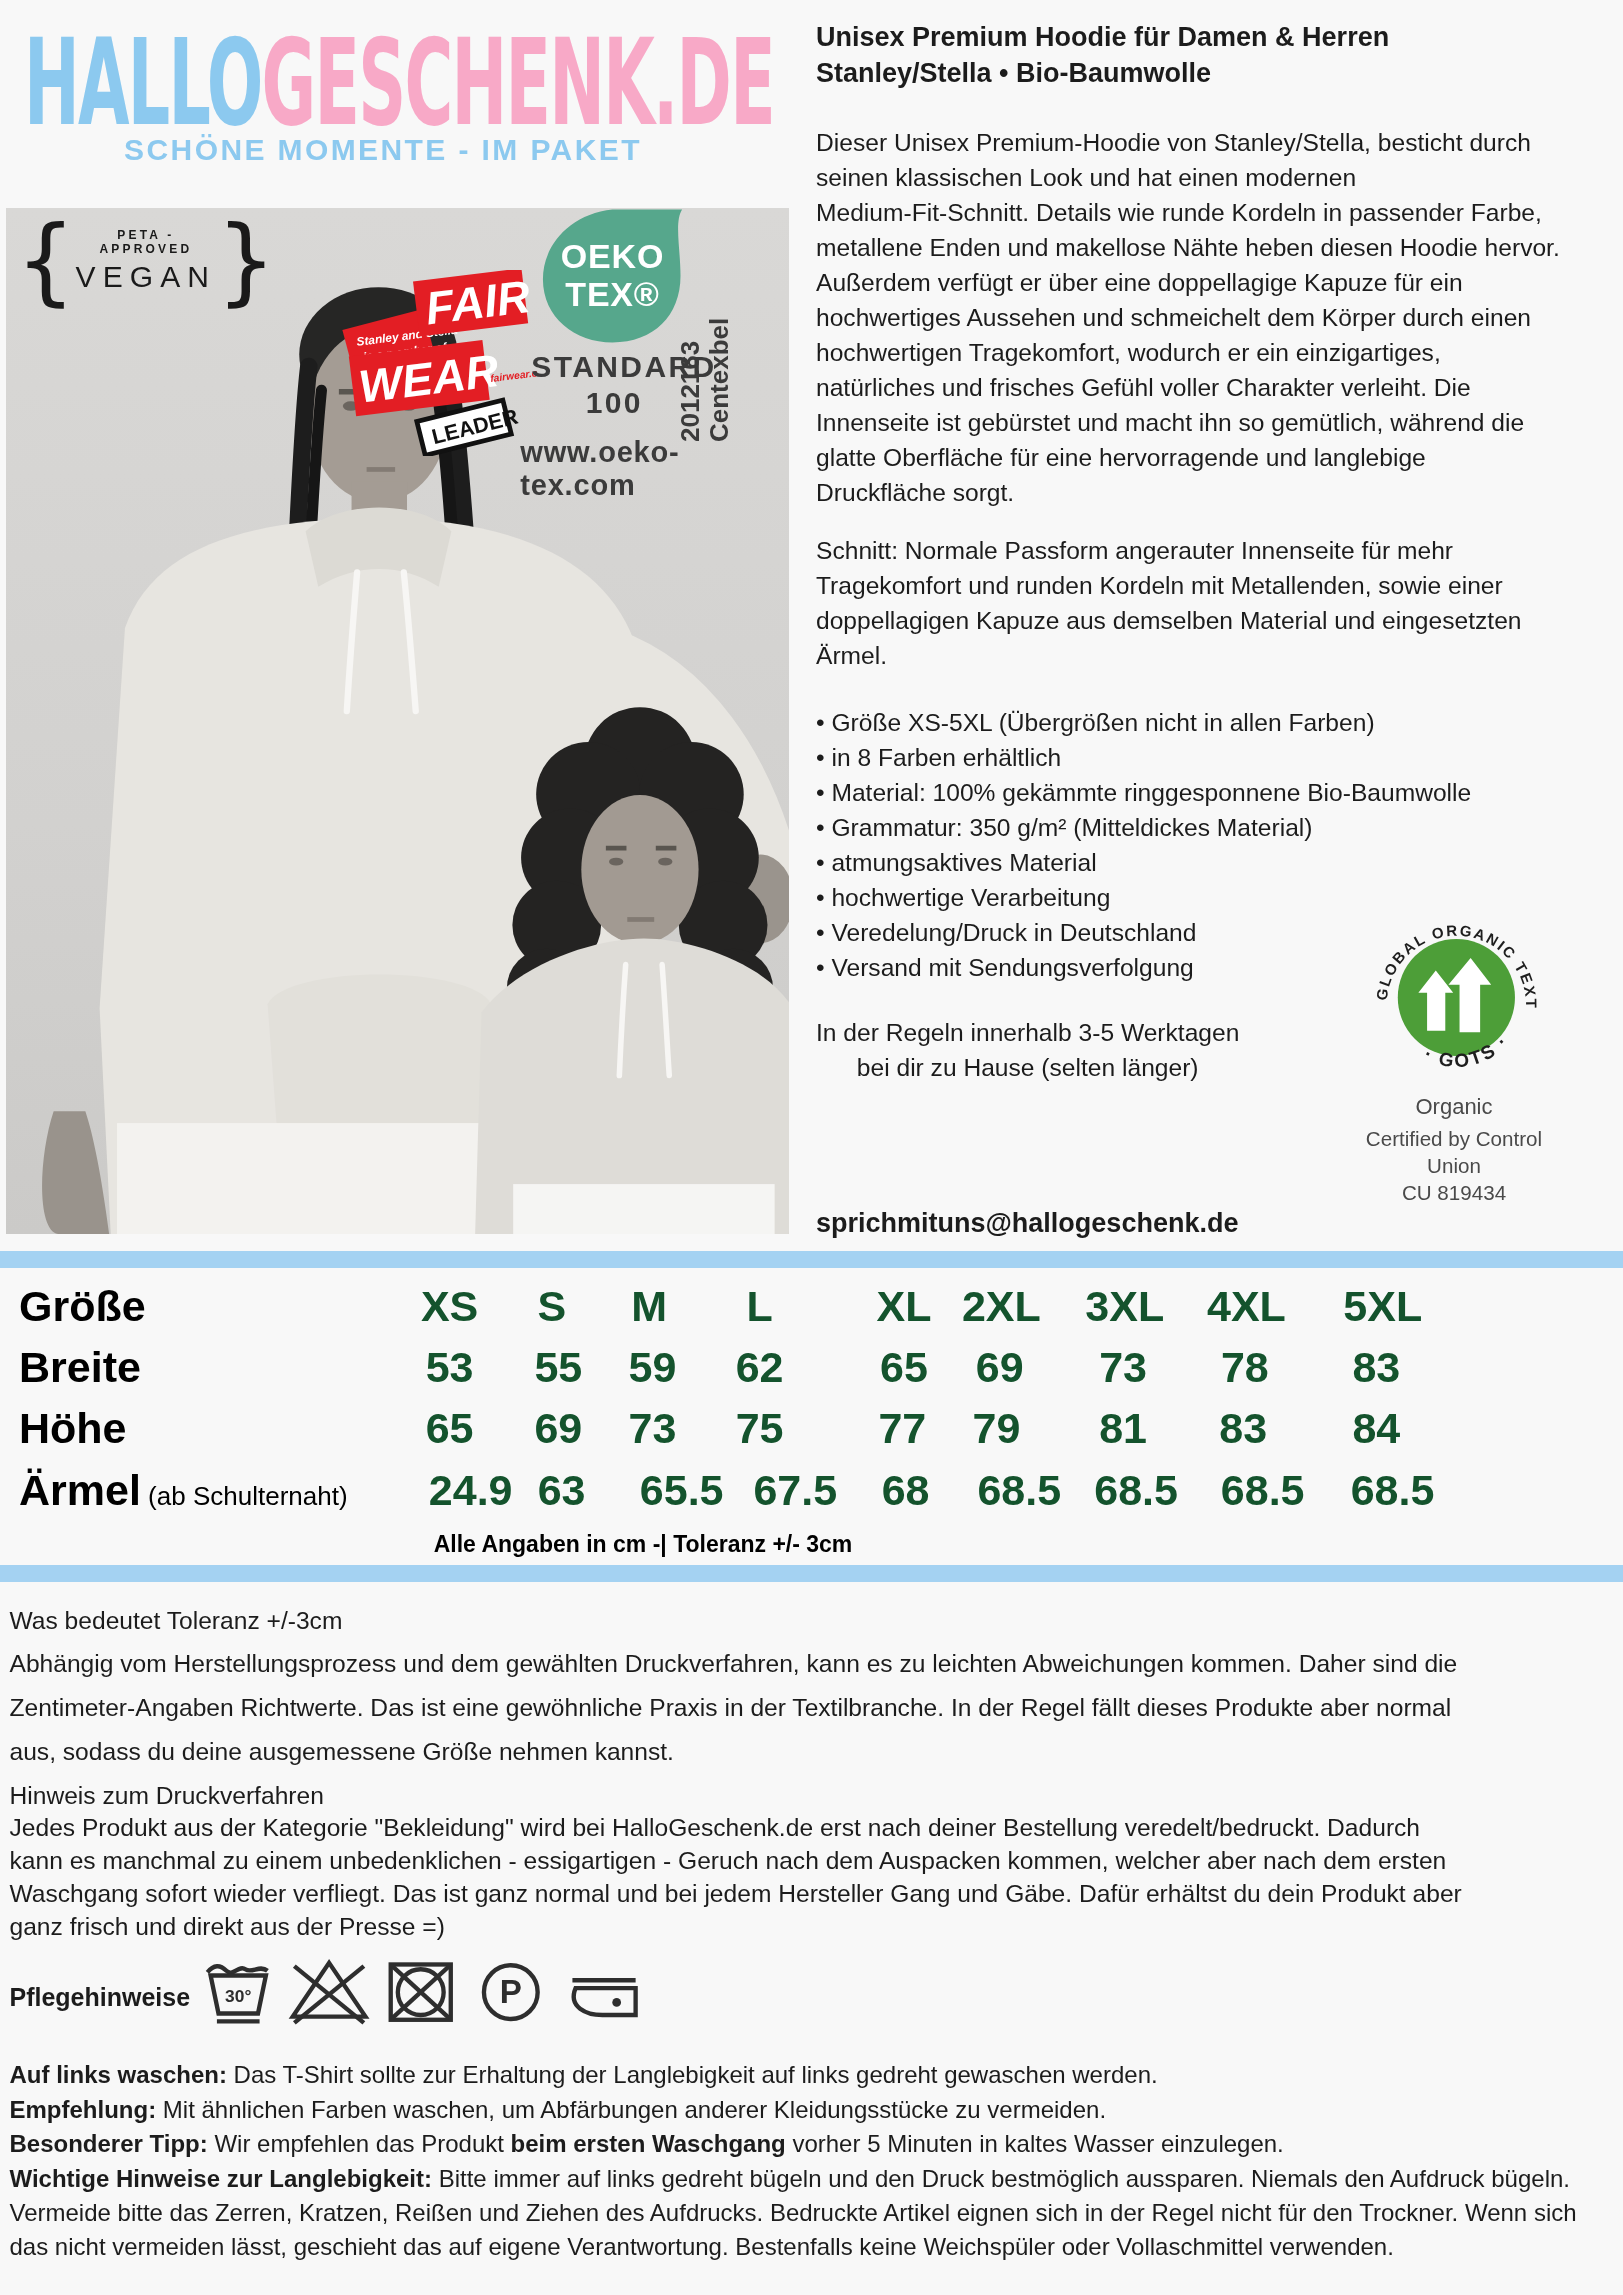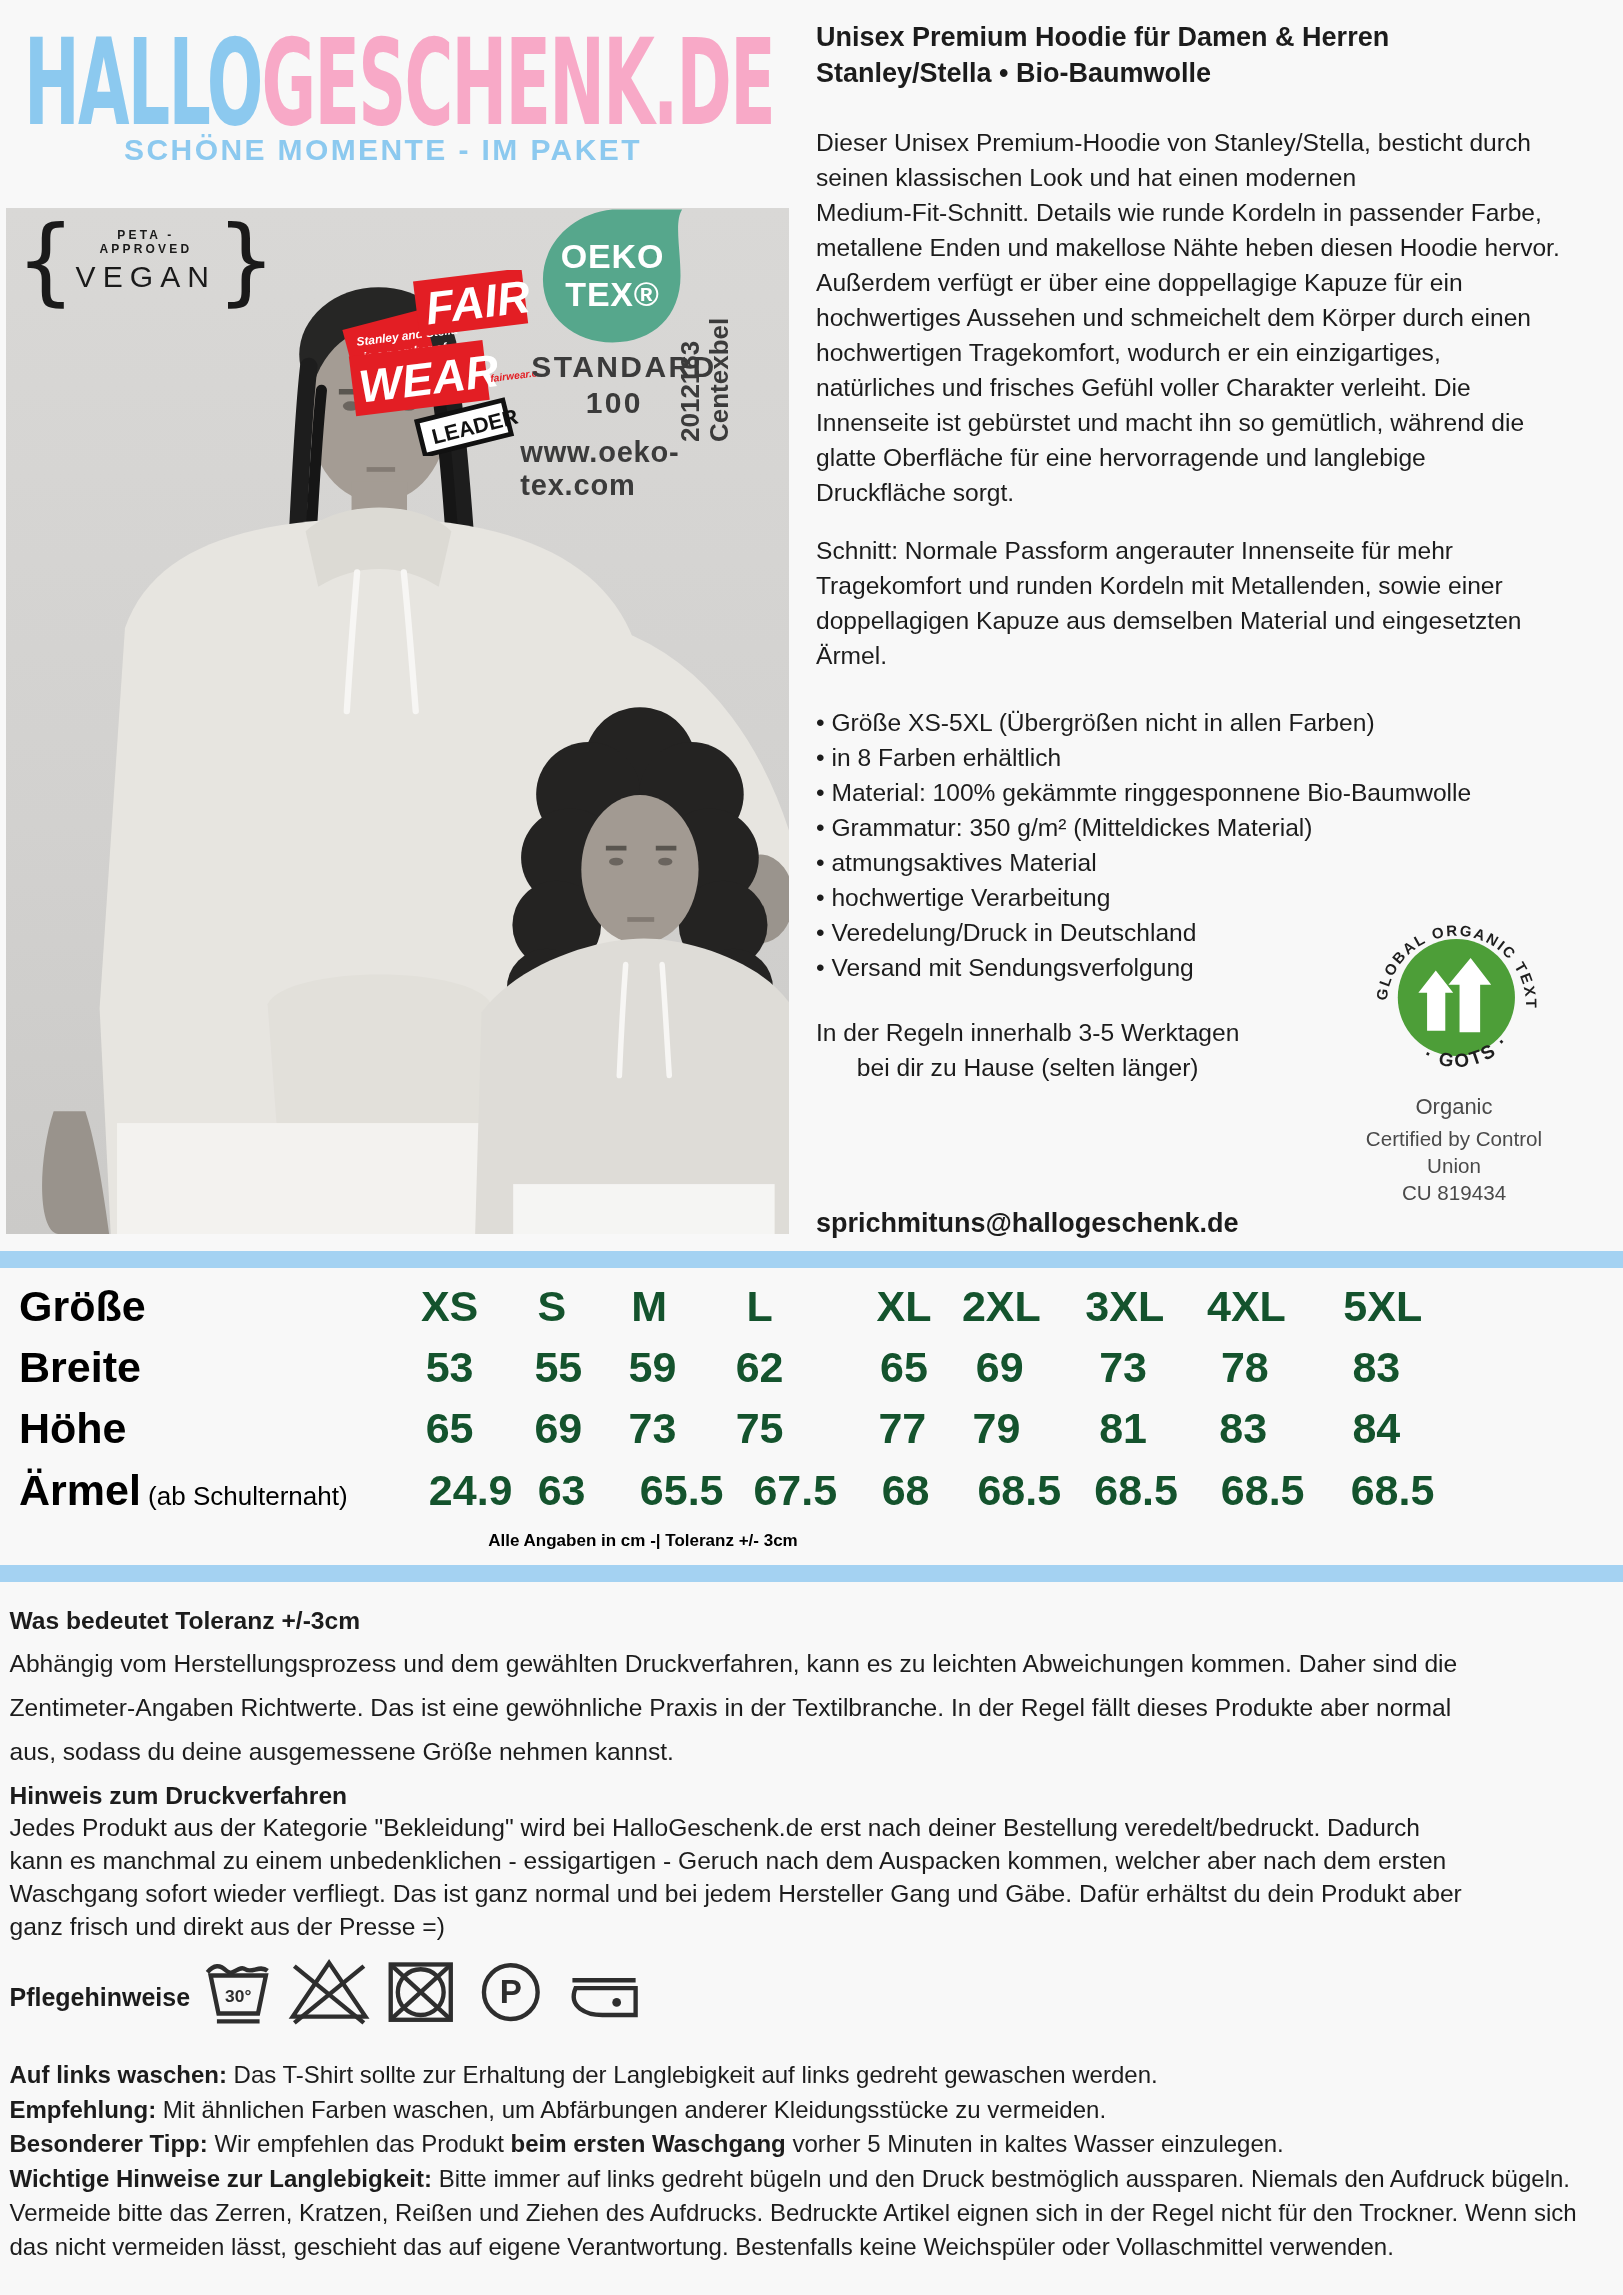--- a/index.html
+++ b/index.html
@@ -51,24 +51,24 @@
   
   .bar{position:absolute;left:0;width:1623px;height:17.4px;background:#a4d2f2;}
 
   
   .trow{position:absolute;left:0;width:1623px;height:57px;}
   .tlabel{position:absolute;left:19px;font-size:43px;font-weight:bold;white-space:nowrap;color:#000;}
   .tsub{font-size:26px;font-weight:normal;letter-spacing:0;}
   .tcell{position:absolute;transform:translateX(-50%);font-size:43px;font-weight:bold;
          white-space:nowrap;color:#14532d;}
   .tnote{position:absolute;left:0;top:1531px;width:1286px;text-align:center;
-         font-size:17px;font-weight:bold;color:#000;}
-
-  
-  .sec-h{position:absolute;left:9.5px;font-size:24.6px;font-weight:bold;}
+         font-size:23px;font-weight:bold;color:#000;}
+
+  
+  .sec-h{position:absolute;left:9.5px;font-size:24.6px;font-weight:normal;}
   .sec-b{position:absolute;left:9.5px;font-size:24.6px;white-space:pre;}
   .tol-b{top:1642px;line-height:44px;}
   .drk-b{top:1811px;line-height:33px;}
   .care-label{position:absolute;left:9.5px;top:1983px;font-size:25px;font-weight:bold;}
   .care-icons{position:absolute;left:202px;top:1955px;}
   .care-line{position:absolute;left:9.5px;width:1604px;margin:0;font-size:24px;line-height:34px;}
   .b{font-weight:bold;}
 </style>
 </head>
 <body>

